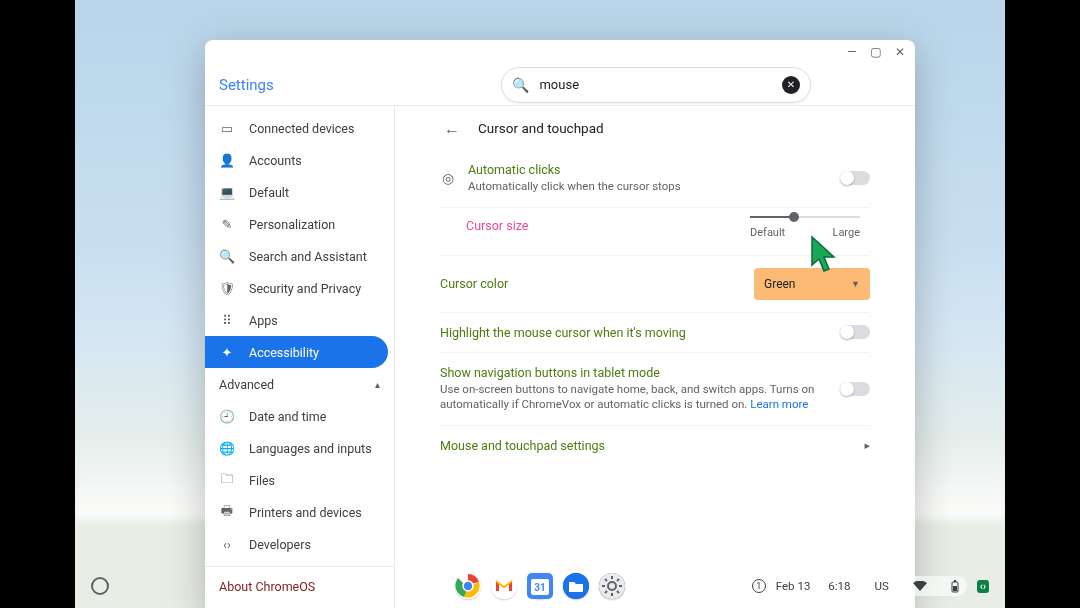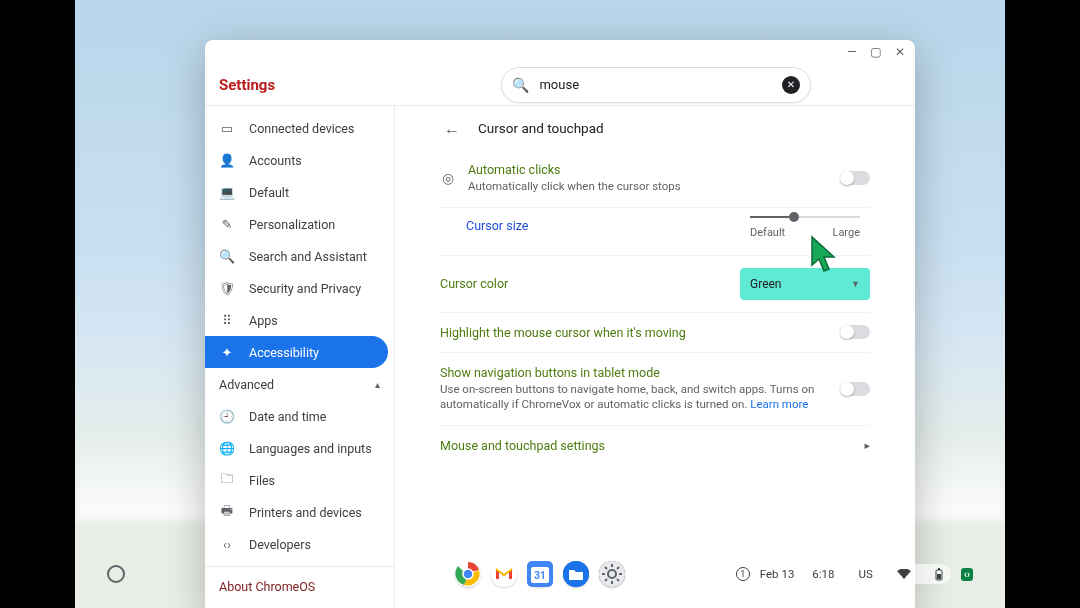--- a/index.html
+++ b/index.html
@@ -23,21 +23,21 @@
 
   
   .window {
     position:absolute; left:130px; top:40px; width:710px; height:572px;
     background:#fff; border-radius:8px 8px 0 0; box-shadow:0 10px 40px rgba(0,0,0,.25);
     display:flex; flex-direction:column; overflow:hidden;
   }
   .titlebar { height:24px; display:flex; justify-content:flex-end; align-items:center; padding:0 8px; gap:10px; }
   .titlebar .tbtn { width:14px; height:14px; display:flex; align-items:center; justify-content:center; color:#5f6368; font-size:12px; cursor:pointer; }
   .header { height:42px; background:#fff; display:flex; align-items:center; padding:0 14px; border-bottom:1px solid #e8eaed; }
-  .header .title { font-size:15px; color:#b91c1c;font-weight:bold; }
+  .header .title { font-size:15px; color:#3b82f6; }
   .search { margin-left:auto; margin-right:90px; width:310px; height:36px; background:#fff; border:1px solid #dadce0; border-radius:18px; display:flex; align-items:center; padding:0 10px; box-shadow:0 1px 2px rgba(0,0,0,.06); }
   .search .sicon { color:#5f6368; font-size:14px; margin-right:10px; }
   .search input { flex:1; border:none; outline:none; font-size:13px; color:#202124; background:transparent; }
   .search .clear { width:18px; height:18px; border-radius:9px; background:#202124; color:#fff; display:flex; align-items:center; justify-content:center; font-size:10px; cursor:pointer; }
 
   .body { flex:1; display:flex; min-height:0; }
   .sidebar { width:190px; border-right:1px solid #e8eaed; overflow-y:auto; padding-top:6px; }
   .nav-item { display:flex; align-items:center; gap:14px; height:32px; padding:0 14px; font-size:12.5px; color:#3c4043; cursor:pointer; border-radius:0 16px 16px 0; margin-right:6px; }
   .nav-item.active { background:#1a73e8; color:#fff; }
   .nav-item .nicon { width:16px; text-align:center; font-size:13px; color:#5f6368; }
@@ -58,38 +58,38 @@
   .row .labels { flex:1; min-width:0; }
   .row .t { font-size:12.5px; color:#4d7c0f; }
   .row .s { font-size:11.5px; color:#5f6368; margin-top:2px; line-height:1.35; }
   .row .s a{ color:#1a73e8; text-decoration:none; }
   .toggle { width:30px; height:14px; border-radius:7px; position:relative; flex:none; cursor:pointer; }
   .toggle .knob{ position:absolute; width:14px; height:14px; border-radius:7px; top:0; box-shadow:0 1px 2px rgba(0,0,0,.3); }
   .toggle.off{ background:#dadce0; } .toggle.off .knob{ left:0; background:#fff; }
   .toggle.on{ background:#9aa0a6; } .toggle.on .knob{ right:0; background:#5f6368; }
 
   .slider-row { padding:10px 0 16px 26px; border-bottom:1px solid #f1f3f4; }
-  .slider-row .t{font-size:12.5px; color:#1d4ed8;}
+  .slider-row .t{font-size:12.5px; color:#ec4899;}
   .slider-box { margin-top:-6px; margin-left:auto; width:120px; }
   .slider-row-inner{ display:flex; align-items:flex-start; }
   .slider-track { position:relative; height:2px; background:#dadce0; width:110px; margin-top:4px; }
   .slider-fill { position:absolute; left:0; top:0; height:2px; background:#5f6368; }
   .slider-thumb { position:absolute; top:-4px; width:10px; height:10px; border-radius:5px; background:#5f6368; cursor:pointer; }
   .slider-labels { display:flex; justify-content:space-between; font-size:11px; color:#5f6368; margin-top:8px; width:110px; }
 
-  .select { width:130px; height:28px; background:#5eead4; border-radius:4px; display:flex; align-items:center; padding:16px 10px; font-size:12px; color:#202124; cursor:pointer; position:relative; }
+  .select { width:116px; height:28px; background:#fdba74; border-radius:4px; display:flex; align-items:center; padding:16px 10px; font-size:12px; color:#202124; cursor:pointer; position:relative; }
   .select .caret{ margin-left:auto; color:#5f6368; font-size:9px; }
 
   .link-row .arrow{ color:#5f6368; font-size:11px; margin-left:auto; }
 
   
   .big-cursor{ position:absolute; left:735px; top:235px; pointer-events:none; }
 
   
-  .shelf { position:absolute; left:0; right:0; bottom:16px; height:36px; display:flex; align-items:center; padding:0 32px; }
+  .shelf { position:absolute; left:0; right:0; bottom:4px; height:36px; display:flex; align-items:center; padding:0 16px; }
   .launcher { width:18px; height:18px; border:2px solid #5f6368; border-radius:10px; cursor:pointer; }
   .shelf-center { position:absolute; left:50%; transform:translateX(-50%); display:flex; gap:10px; }
   .app-ico { width:26px; height:26px; border-radius:13px; display:flex; align-items:center; justify-content:center; font-size:13px; font-weight:600; color:#fff; cursor:pointer; box-shadow:0 1px 2px rgba(0,0,0,.2); }
   .status { margin-left:auto; display:flex; align-items:center; gap:10px; font-size:11.5px; color:#3c4043; }
   .status .pill{ display:flex; align-items:center; gap:24px; background:rgba(255,255,255,.6); padding:3px 8px; border-radius:12px; cursor:pointer; }
   .status .dot{ width:14px;height:14px;border-radius:7px;border:1.5px solid #3c4043; display:flex;align-items:center;justify-content:center; font-size:9px; cursor:pointer;}
   .status svg{display:block;}
   .dev-pill{ background:#0b8043; color:#fff; border-radius:3px; font-size:10px; padding:1px 3px; font-weight:700; }
 </style>
 </head>

